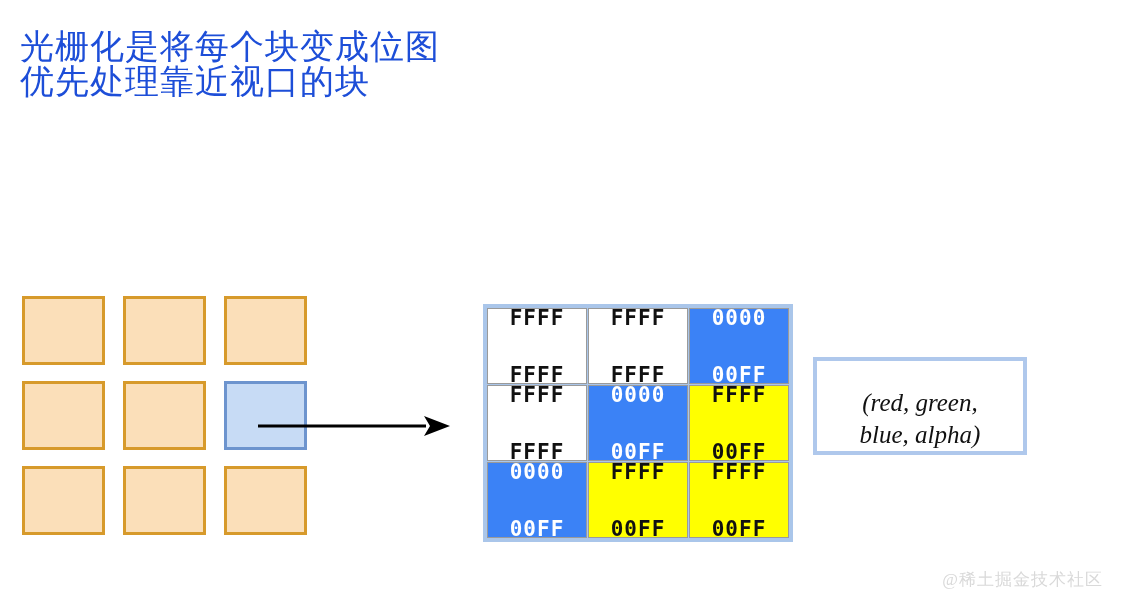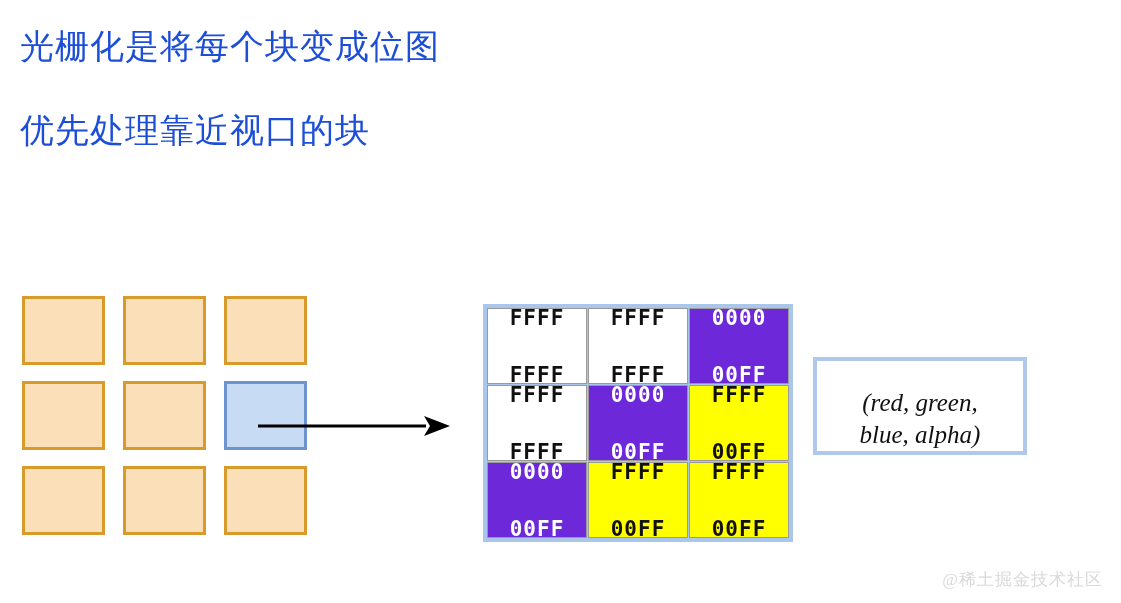--- a/index.html
+++ b/index.html
@@ -24,21 +24,21 @@
   }
   .title-line {
     font-family: "Liberation Sans", "DejaVu Sans", sans-serif;
     font-size: 34px;
     line-height: 36px;
     color: #1d4ed8;
     letter-spacing: 1px;
     white-space: nowrap;
   }
   #title-line-2 {
-    margin-top: 48px;
+    font-family: Liberation Serif, serif;
   }
 
   
   #tile-grid {
     position: absolute;
     left: 22px;
     top: 296px;
     display: grid;
     grid-template-columns: repeat(3, 83px);
     grid-template-rows: repeat(3, 69px);
@@ -88,21 +88,21 @@
     align-items: center;
     justify-content: center;
     font-family: "DejaVu Sans Mono", "Liberation Mono", monospace;
     font-size: 21px;
     font-weight: 700;
     line-height: 30px;
     letter-spacing: 1px;
     gap: 27px;
   }
   .px-cell.bg-white  { background: #ffffff; color: #111111; }
-  .px-cell.bg-black  { background: #6d28d9; color: #ffffff; }
+  .px-cell.bg-black  { background: #3b82f6; color: #ffffff; }
   .px-cell.bg-yellow { background: #ffff00; color: #111111; }
 
   
   #legend-box {
     position: absolute;
     left: 813px;
     top: 357px;
     width: 214px;
     height: 98px;
     box-sizing: border-box;

